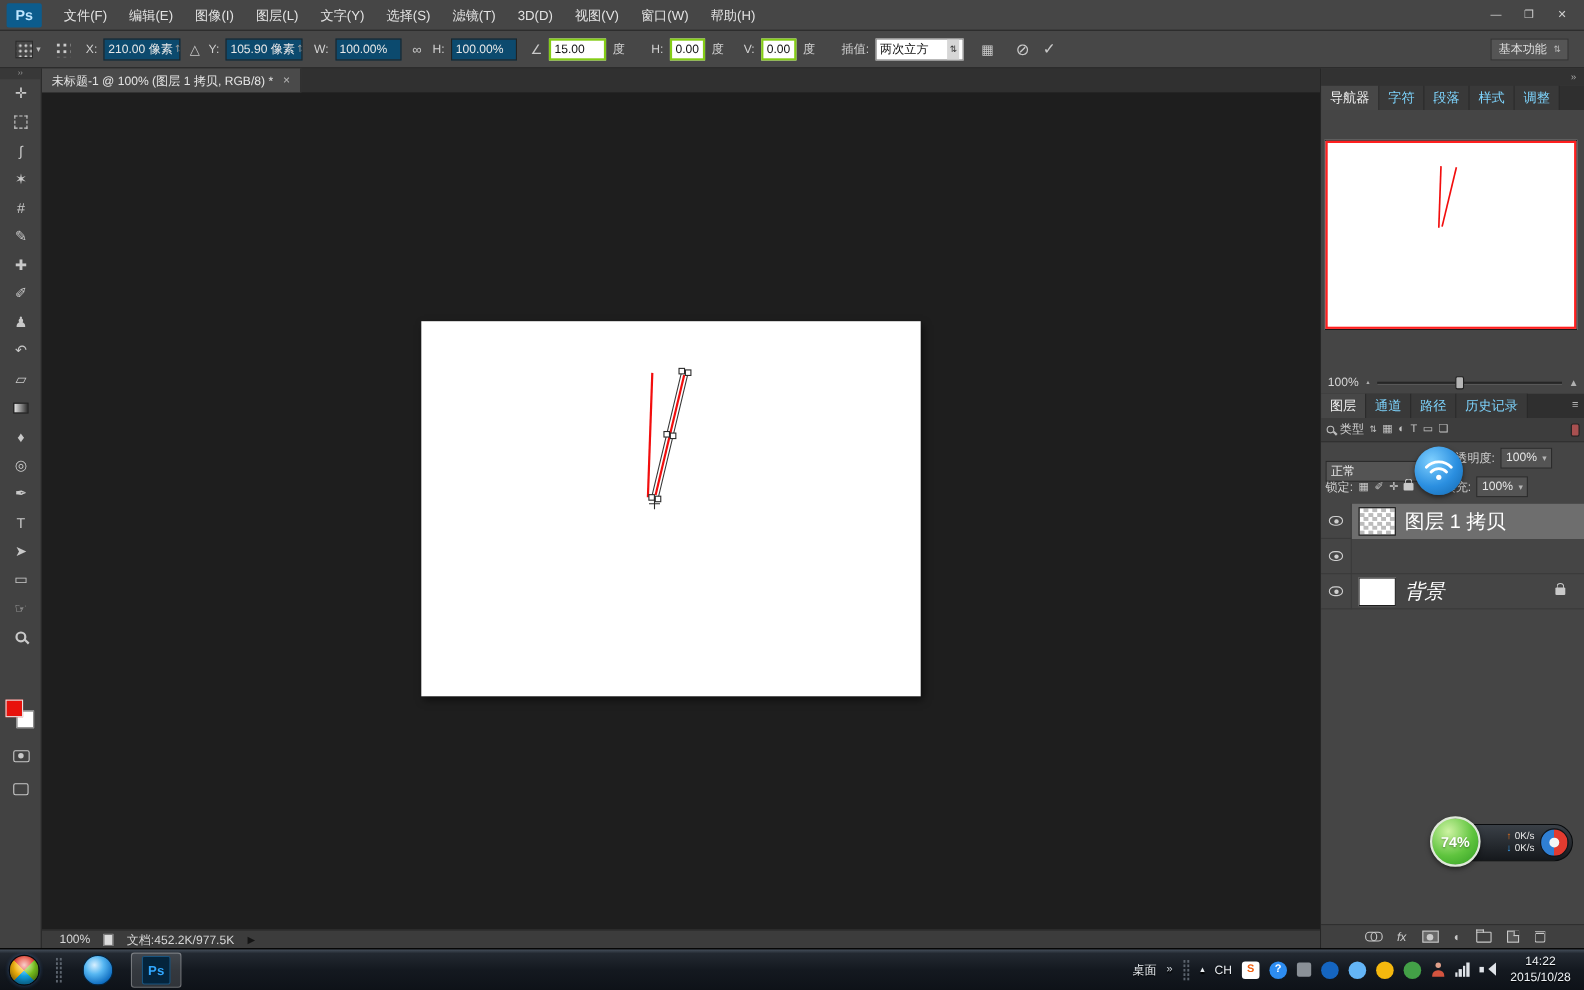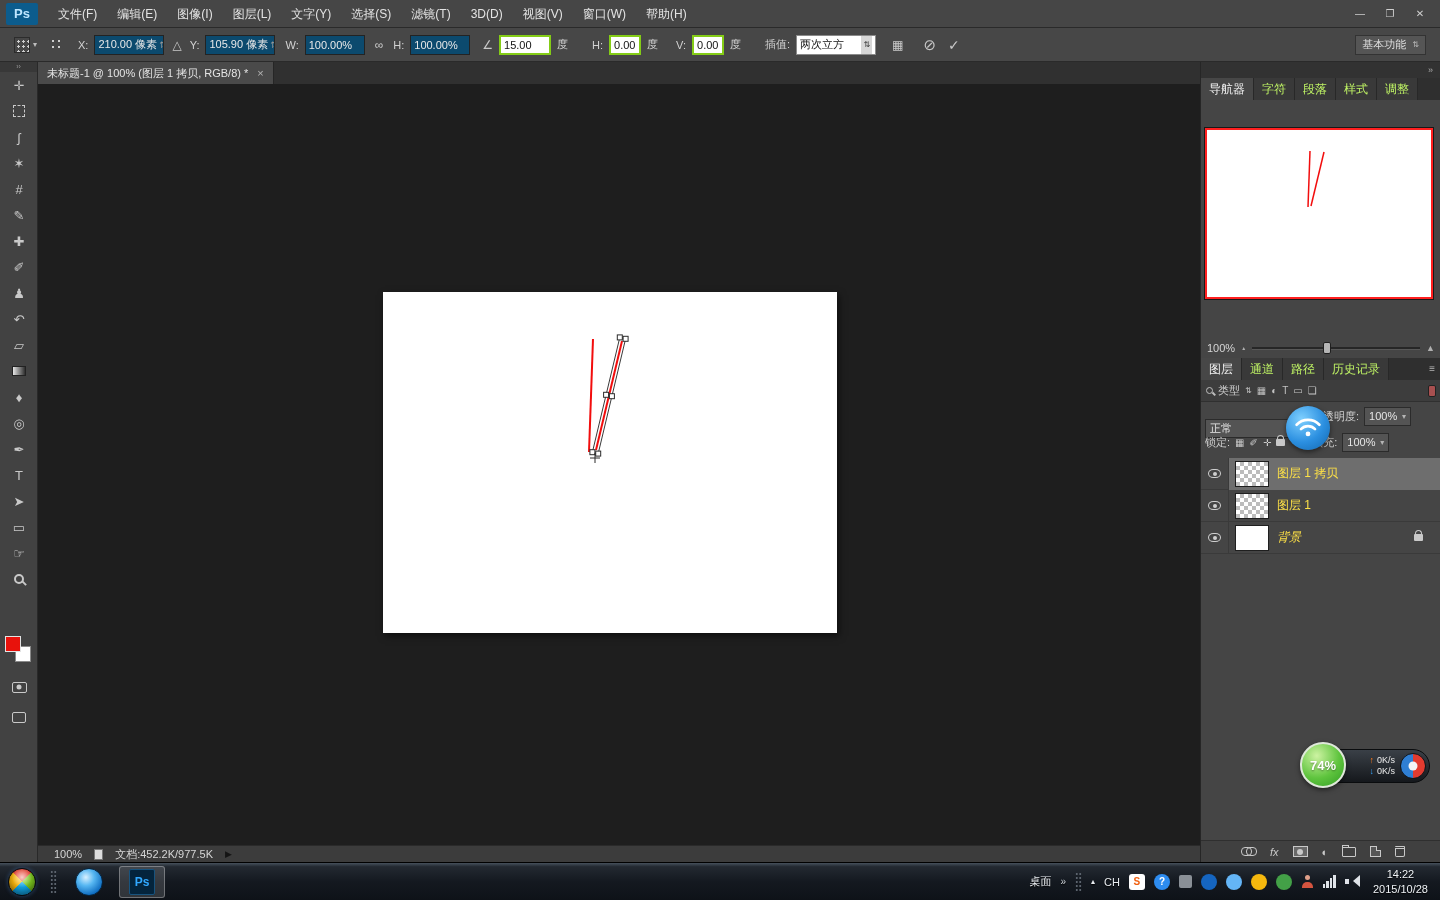--- a/index.html
+++ b/index.html
@@ -60,21 +60,21 @@
   #statusbar { position:absolute; left:38px; top:845px; width:1162px; height:17px; background:#3c3c3c; border-top:1px solid #2a2a2a; display:flex; align-items:center; padding-left:16px; gap:12px; font-size:11px; color:#d6d6d6; }
   .page-icon { width:9px; height:11px; background:#dcdcdc; border:1px solid #777; display:inline-block; }
   .flyout { color:#141414; font-size:9px; }
 
   
   #right-panel { position:absolute; left:1200px; top:62px; width:240px; height:800px; background:#454545; border-left:1px solid #262626; z-index:7; }
   .panel-strip { position:absolute; left:0; top:0; width:240px; height:16px; background:#323232; text-align:right; padding-right:8px; font-size:9px; color:#aaa; line-height:16px; }
   .ptabs { position:absolute; left:0; width:240px; height:22px; background:#2f2f2f; display:flex; align-items:stretch; }
   .nav-tabs { top:16px; }
   .layer-tabs { top:296px; }
-  .ptab { padding:0 8px; line-height:22px; font-size:12px; background:#393939; color:#bef264; border-right:1px solid #282828; white-space:nowrap; }
+  .ptab { padding:0 8px; line-height:22px; font-size:12px; background:#393939; color:#7dd3fc; border-right:1px solid #282828; white-space:nowrap; }
   .ptab.active { background:#474747; color:#f2f2f2; }
   .ptab-menu { margin-left:auto; color:#b5b5b5; font-size:10px; line-height:22px; padding-right:6px; }
   .nav-body { position:absolute; left:0; top:38px; width:240px; height:258px; background:#454545; }
   .nav-preview { position:absolute; left:3px; top:27px; width:230px; height:173px; background:#ffffff; border:1px solid #181818; }
   .nav-viewrect { position:absolute; inset:0; border:2px solid #ff1f1f; }
   .nav-zoomrow { position:absolute; left:0; top:240px; width:240px; height:16px; display:flex; align-items:center; padding:0 6px; gap:6px; font-size:11px; color:#d5d5d5; }
   .mountain-s { font-size:5px; color:#b0b0b0; }
   .mountain-l { font-size:9px; color:#b0b0b0; }
   .nav-track { flex:1; position:relative; height:3px; background:#262626; border-bottom:1px solid #585858; }
   .nav-thumb { position:absolute; left:42%; top:-5px; width:8px; height:12px; background:#b5b5b5; border:1px solid #1f1f1f; border-radius:2px; }
@@ -90,21 +90,21 @@
   .combo .spin { margin-left:auto; color:#b5b5b5; font-size:8px; padding-left:3px; }
   .combo.blend { width:102px;margin-top:24px; }
   .combo.small { width:47px; }
   .plabel { font-size:11px; color:#cfcfcf; white-space:nowrap; }
   .lock-ico { font-size:10px; color:#c9c9c9; }
   .layer-list { position:absolute; left:0; top:78px; width:240px; }
   .layer-row { height:32px; display:flex; align-items:center; border-bottom:1px solid #3a3a3a; }
   .layer-row .eye-cell { width:28px; height:32px; display:flex; align-items:center; justify-content:center; border-right:1px solid #3a3a3a; flex:0 0 28px; }
   .layer-row .row-main { flex:1; height:32px; display:flex; align-items:center; gap:8px; padding:0 6px; }
   .layer-row.selected .row-main { background:#6e6e6e; }
-  .layer-name { font-size:12px; color:#fde047; white-space:nowrap; }
+  .layer-name { font-size:18px; color:#ffffff; white-space:nowrap; }
   .eye-icon { width:13px; height:9px; border:1px solid #cfcfcf; border-radius:50%/60%; position:relative; display:inline-block; }
   .eye-icon::after { content:""; position:absolute; left:50%; top:50%; transform:translate(-50%,-50%); width:4px; height:4px; background:#cfcfcf; border-radius:50%; }
   .thumb { width:34px; height:26px; border:1px solid #1f1f1f; background:repeating-conic-gradient(#bcbcbc 0% 25%, #ffffff 0% 50%); background-size:8px 8px; flex:0 0 34px; }
   .thumb.white { background:#ffffff; }
   .padlock { display:inline-block; width:9px; height:7px; background:#c9c9c9; border-radius:1px; position:relative; }
   .padlock::before { content:""; position:absolute; left:1px; top:-4px; width:5px; height:4px; border:1.5px solid #c9c9c9; border-bottom:none; border-radius:4px 4px 0 0; }
   .row-lock { margin-left:auto; margin-right:12px; }
   .layers-footer { position:absolute; left:0; top:460px; width:240px; height:22px; background:#404040; border-top:1px solid #2f2f2f; display:flex; align-items:center; padding-left:40px; gap:14px; }
   .fx-label { font-style:italic; font-size:11px; color:#c9c9c9; }
   .link-icon { display:inline-block; width:15px; height:9px; position:relative; }
@@ -399,24 +399,20 @@
           </div>
         <div class="row-main">
           <span class="thumb"></span>
           <span class="layer-name">图层 1 拷贝</span>
         </div>
       </div>
       <div class="layer-row">
         <div class="eye-cell">
             <span class="eye-icon"></span>
           </div>
-        <div class="row-main">
-          <span class="thumb"></span>
-          <span class="layer-name">图层 1</span>
-        </div>
       </div>
       <div class="layer-row">
         <div class="eye-cell">
             <span class="eye-icon"></span>
           </div>
         <div class="row-main">
           <span class="thumb white"></span>
           <span class="layer-name" style="font-style:italic">背景</span>
           <span class="padlock row-lock"></span>
         </div>

